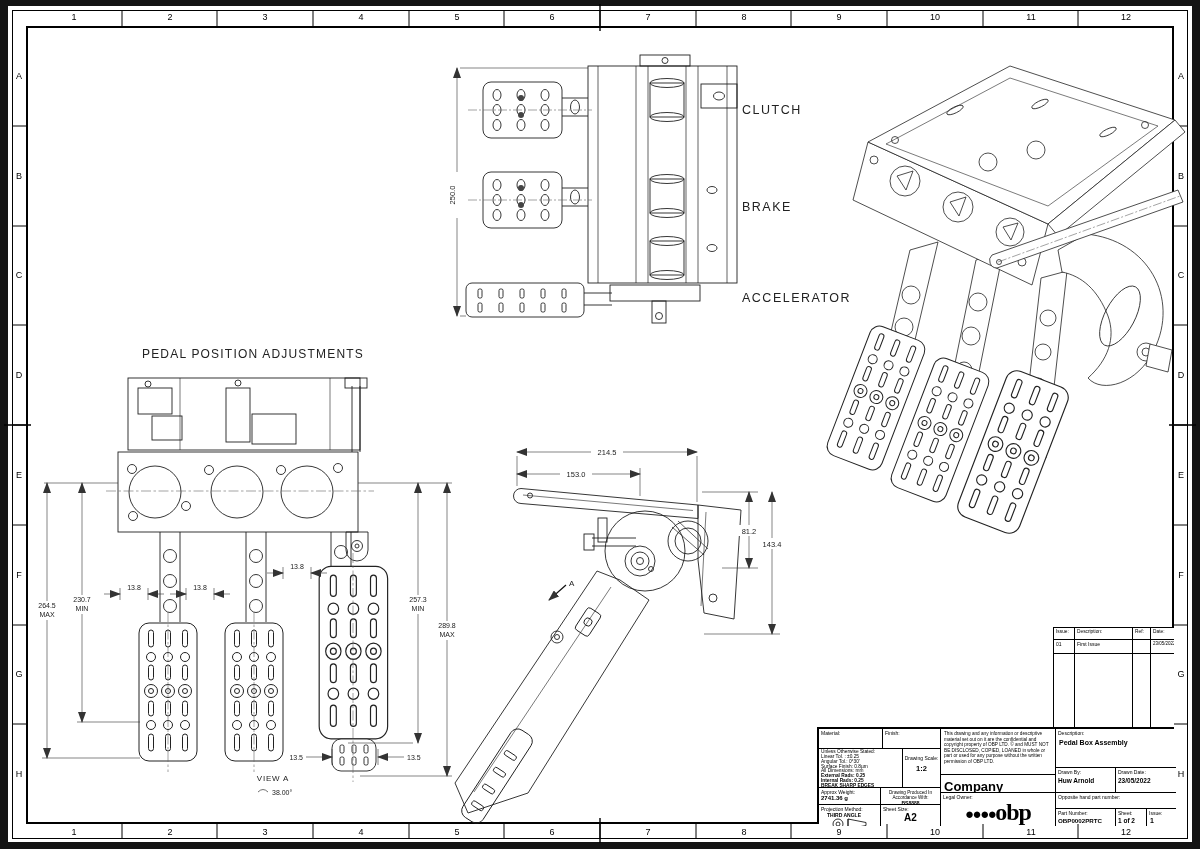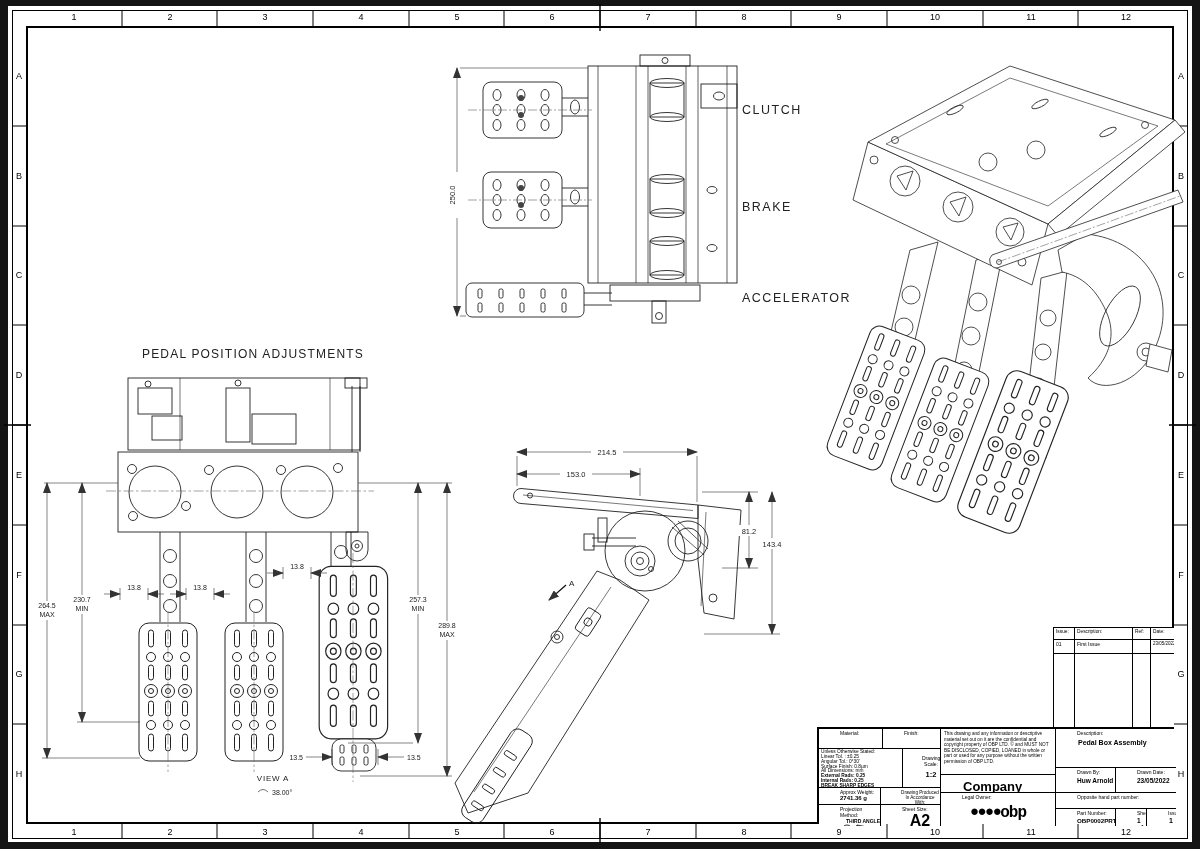--- a/index.html
+++ b/index.html
@@ -10,31 +10,31 @@
   #frame-outer{left:12px;top:10px;width:1176px;height:829px;border:1px solid #000;}
   #frame-inner{left:26px;top:26px;width:1148px;height:798px;border:2px solid #000;}
   .glbl{position:absolute;transform:translate(-50%,-50%);font-size:9px;color:#000;}
   svg text{font-family:"Liberation Sans",sans-serif;fill:#222;stroke:none;}
   
   #tblock{position:absolute;left:817px;top:727px;width:357px;height:97px;background:#fff;
           box-sizing:border-box;border-top:2px solid #000;border-left:2px solid #000;}
   #itable{position:absolute;left:1053px;top:627px;width:121px;height:100px;background:#fff;
           box-sizing:border-box;border-top:1.5px solid #000;border-left:1.5px solid #000;}
   .cell{position:absolute;box-sizing:border-box;border-left:1px solid #000;border-top:1px solid #000;
-        overflow:hidden;color:#000;padding-left:19px;}
+        overflow:hidden;color:#000;}
   .cell.nb{border-left:none;}  .cell.nt{border-top:none;}
   .sl{display:block;font-size:5px;line-height:6px;padding:1px 0 0 2px;}
   .bv{display:block;font-weight:bold;}
   .tol{font-size:4.8px;line-height:4.85px;padding:1px 0 0 2px;}
   .tol div{white-space:nowrap;}
   .tol .b{font-weight:bold;}
   .conf{font-size:4.7px;line-height:5.55px;padding:2px 3px;}
   .logo{position:absolute;left:50%;top:58%;transform:translate(-50%,-50%);white-space:nowrap;}
   .logo .dots{font-size:15px;letter-spacing:-1.5px;vertical-align:1px;}
-  .logo .obp{font-family:Liberation Mono, monospace;font-weight:bold;font-size:16px;letter-spacing:-1px;}
+  .logo .obp{font-family:Liberation Serif, serif;font-weight:bold;font-size:24px;letter-spacing:-1px;}
   .itxt{font-size:4.8px;padding:1px 0 0 2px;}
 </style>
 </head>
 <body>
 
 <div id="page">
   <div id="paper"></div>
   <div id="frame-outer" class="frame"></div>
   <div id="frame-inner" class="frame"></div>
 
@@ -457,21 +457,21 @@
         <g stroke="#000" stroke-width=".8" fill="none">
           <circle cx="8" cy="6" r="5"></circle>
             <circle cx="8" cy="6" r="2"></circle>
           <path d="M18 1L36 4.5V7.5L18 11Z"></path>
             <path d="M18 1V11"></path>
         </g>
       </svg>
     </div>
     <div class="cell" style="left:61px;top:75px;width:60px;height:22px;text-align:center">
       <span class="sl" style="text-align:left">Sheet Size:</span>
-      <span class="bv" style="font-size:16px">A2</span>
+      <span class="bv" style="font-size:10px">A2</span>
     </div>
 
     <div class="cell nt conf" style="left:121px;top:0;width:115px;height:45px">
       <span>This drawing and any information or descriptive material set out on it are the confidential and copyright property of OBP LTD. © and MUST NOT BE DISCLOSED, COPIED, LOANED in whole or part or used for any purpose without the written permission of OBP LTD.</span>
     </div>
     <div class="cell" style="left:121px;top:45px;width:115px;height:18px">
       <span style="display:block;font-weight:bold;font-size:13px;padding:4px 0 0 3px">Company Confidential</span>
     </div>
     <div class="cell" style="left:121px;top:63px;width:115px;height:34px">
       <span class="sl">Legal Owner:</span>

